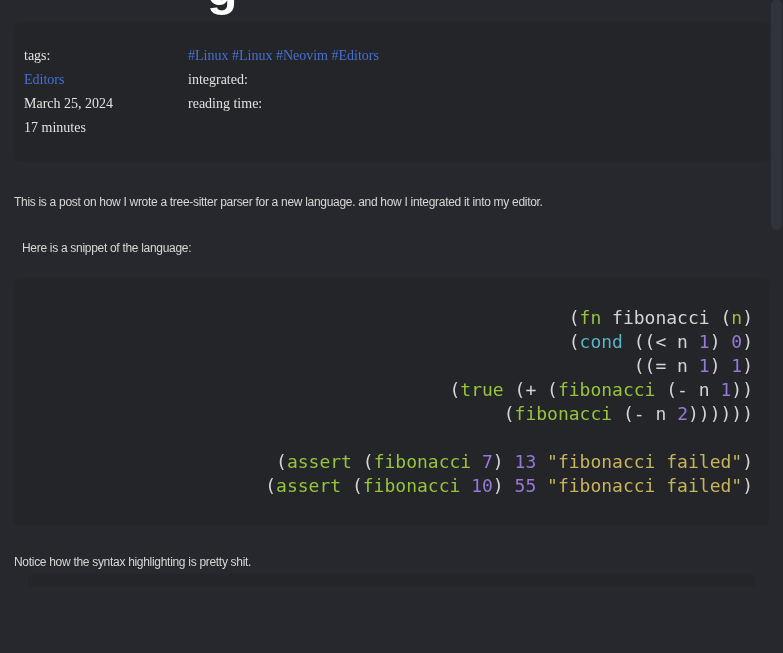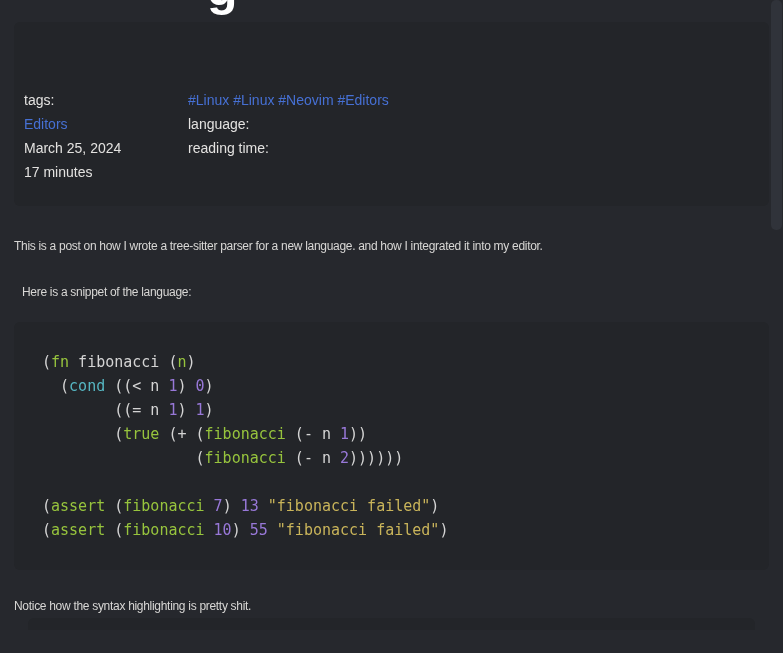--- a/index.html
+++ b/index.html
@@ -34,25 +34,24 @@
   }
 
   
   .meta-panel {
     margin-top: 4px;
     padding: 22px 16px 22px 10px;
   }
   .meta-grid {
     display: grid;
     grid-template-columns: 164px 1fr;
-    font-family: Liberation Sans, sans-serif;
+    font-family: Liberation Serif, serif;
     font-size: 14px;
     line-height: 24px;
     color: #e3e2e0;
-    margin-top: 44px;
   }
   .meta-label { white-space: pre; }
   .meta-value { white-space: pre; }
   a.link, a.tag-link {
     color: #4670d4;
     text-decoration: none;
     cursor: pointer;
   }
 
   
@@ -70,24 +69,25 @@
   .p4 { margin-top: 24px; }
 
   
   .code-panel {
     margin: 18px 0 0 0;
     padding: 28px 16px 28px 28px;
     overflow: hidden;
   }
   .code-panel pre {
     font-family: "DejaVu Sans Mono", monospace;
-    font-size: 15px;
+    font-size: 18px;
     line-height: 24px;
     color: #d4d4d4;
     white-space: pre;
+    text-align: right;
   }
   .code-line { height: 24px; white-space: pre; }
 
   
   .next-strip {
     margin-top: 0;
     height: 12px;
     border-radius: 6px 6px 0 0;
   }
 
@@ -115,21 +115,21 @@
     <span class="title-glyph">g</span>
   </div>
 
   <div class="panel meta-panel">
     <div class="meta-grid">
       <span class="meta-label">tags:</span>
       <span class="meta-value"><a class="tag-link">#Linux</a> <a class="tag-link">#Linux</a> <a class="tag-link">#Neovim</a> <a class="tag-link">#Editors</a></span>
 
       <span class="meta-value"><a class="link">Editors</a></span>
 
-      <span class="meta-label">language:</span>
+      <span class="meta-label">integrated:</span>
       <span class="meta-value">March 25, 2024</span>
 
       <span class="meta-label">reading time:</span>
       <span class="meta-value">17 minutes</span>
     </div>
   </div>
 
   <div class="content">
     <p class="p1">This is a post on how I wrote a tree-sitter parser for a new language. and how I integrated it into my editor.</p>
 

